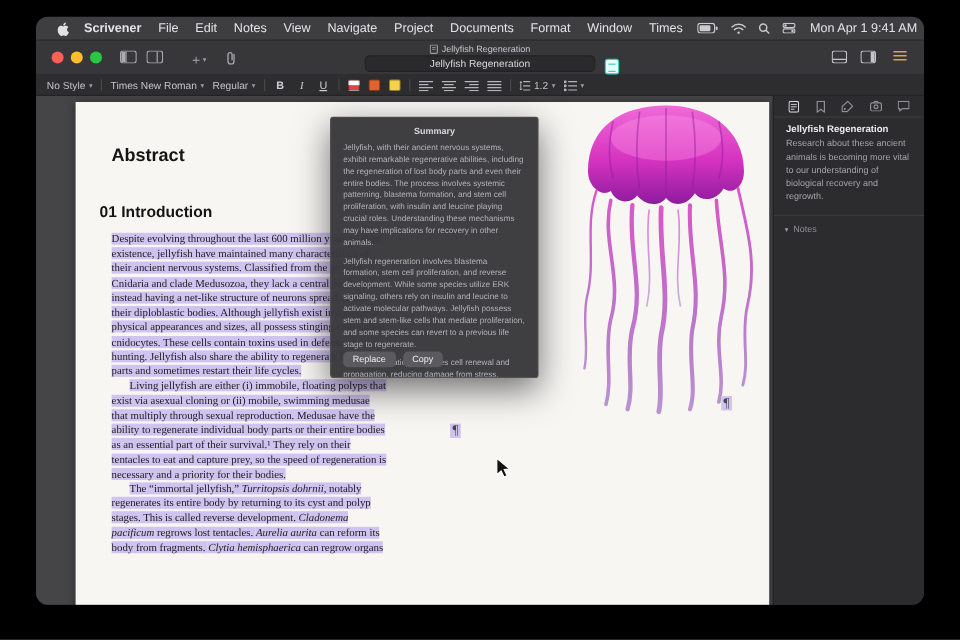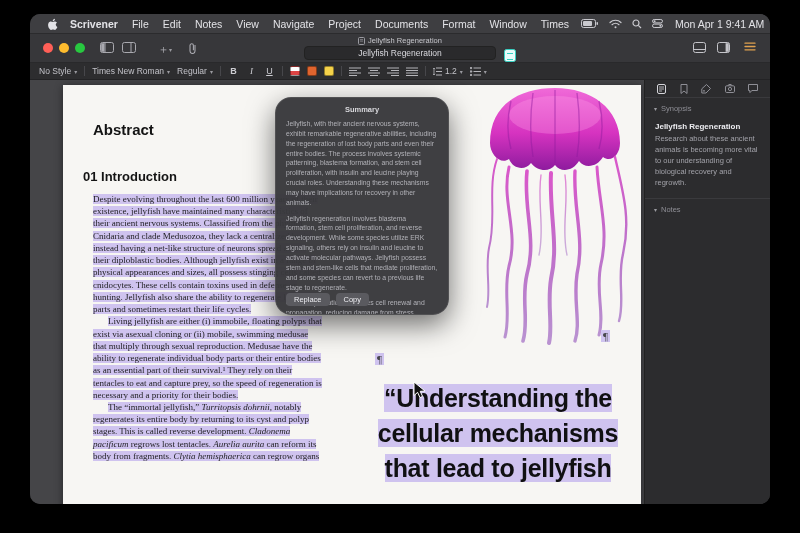--- a/index.html
+++ b/index.html
@@ -53,21 +53,21 @@
 
   .quotecol{position:absolute;left:310px;top:296px;width:250px;text-align:center;font-size:25px;line-height:1.4;font-weight:800;letter-spacing:-0.3px;color:#101012;}
   .quotecol .hl{box-decoration-break:clone;-webkit-box-decoration-break:clone;}
   .pilcrow{position:absolute;font-family:"Liberation Serif",serif;font-size:11px;color:#46464a;background:#cfc3ef;padding:0 2px;}
   #pil1{left:538px;top:245px;}
   #pil2{left:312px;top:268px;}
 
   .jelly{position:absolute;left:296px;top:-2px;width:282px;height:262px;}
 
   
-  .popup{position:absolute;left:278px;top:83px;width:174px;height:218px;background:rgba(57,57,60,.97);border:1px solid rgba(255,255,255,.09);border-radius:16px;box-shadow:0 10px 28px rgba(0,0,0,.55);z-index:6;color:#b2b2b8;overflow:hidden;}
+  .popup{position:absolute;left:278px;top:83px;width:174px;height:218px;background:rgba(57,57,60,.97);border:1px solid rgba(255,255,255,.09);border-radius:3px;box-shadow:0 10px 28px rgba(0,0,0,.55);z-index:6;color:#b2b2b8;overflow:hidden;}
   .ptitle{text-align:center;font-size:7.5px;font-weight:bold;color:#d8d8dc;padding:7px 0 5px;}
   .popup p{font-size:6.8px;line-height:1.45;padding:0 10px;margin-bottom:6px;}
   .pbtns{position:absolute;left:10px;bottom:8px;display:flex;gap:6px;justify-content:flex-end;}
   .pbtn{background:#5a5a5f;border-radius:4px;padding:2px 8px;font-size:7.5px;color:#ededf1;}
 
   
   .inspector{position:absolute;right:0;top:0;bottom:0;width:126px;background:#2c2c2e;border-left:1px solid #222;color:#a5a5ab;}
   .insp-tabs{height:18px;display:flex;align-items:center;justify-content:space-between;padding:0 12px;border-bottom:1px solid #3a3a3d;}
   .insp-sec{display:flex;align-items:center;gap:4px;color:#8f8f96;font-size:7.5px;padding:6px 9px 4px;}
   .insp-sec.bordered{border-top:1px solid #3a3a3d;}
@@ -297,21 +297,20 @@
 
         <div class="bodycol">
           <p class="bp"><span class="hl">Despite evolving throughout the last 600 million years of their existence, jellyfish have maintained many characteristics of their ancient nervous systems. Classified from the phylum Cnidaria and clade Medusozoa, they lack a centralized brain, instead having a net-like structure of neurons spread across their diploblastic bodies. Although jellyfish exist in a range of physical appearances and sizes, all possess stinging cells called cnidocytes. These cells contain toxins used in defense or hunting. Jellyfish also share the ability to regenerate lost body parts and sometimes restart their life cycles.</span></p>
           <p class="bp indent"><span class="hl">Living jellyfish are either (i) immobile, floating polyps that exist via asexual cloning or (ii) mobile, swimming medusae that multiply through sexual reproduction. Medusae have the ability to regenerate individual body parts or their entire bodies as an essential part of their survival.¹ They rely on their tentacles to eat and capture prey, so the speed of regeneration is necessary and a priority for their bodies.</span></p>
           <p class="bp indent hl-seg"><span>The “immortal jellyfish,” </span><span class="it">Turritopsis dohrnii</span><span>, notably regenerates its entire body by returning to its cyst and polyp stages. This is called reverse development. </span><span class="it">Cladonema pacificum</span><span> regrows lost tentacles. </span><span class="it">Aurelia aurita</span><span> can reform its body from fragments. </span><span class="it">Clytia hemisphaerica</span><span> can regrow organs</span></p>
         </div>
 
         <span class="pilcrow" id="pil1">¶</span>
         <span class="pilcrow" id="pil2">¶</span>
 
-        <div class="quotecol"><span class="hl">“Understanding the cellular mechanisms that lead to jellyfish</span></div>
       </div>
 
       <svg class="cursor" width="13" height="18" viewBox="0 0 13 18">
         <path d="M1 1 L1 14.5 L4.6 11.4 L7 16.6 L9.6 15.4 L7.2 10.3 L12 10 Z" fill="#111" stroke="#fff" stroke-width="1"></path>
       </svg>
     </div>
 
     <div class="popup" style="left:245px;top:17px;">
       <div class="ptitle">Summary</div>
       <p>Jellyfish, with their ancient nervous systems, exhibit remarkable regenerative abilities, including the regeneration of lost body parts and even their entire bodies. The process involves systemic patterning, blastema formation, and stem cell proliferation, with insulin and leucine playing crucial roles. Understanding these mechanisms may have implications for recovery in other animals.</p>
@@ -340,24 +339,20 @@
           </svg>
         <svg width="10" height="9" viewBox="0 0 10 9">
             <rect x=".5" y="1.8" width="9" height="6.7" rx="1.2" fill="none" stroke="#8f8f96"></rect>
             <path d="M3 1.8 L3.8.5 L6.2.5 L7 1.8" fill="none" stroke="#8f8f96"></path>
             <circle cx="5" cy="5" r="1.6" fill="none" stroke="#8f8f96"></circle>
           </svg>
         <svg width="10" height="9" viewBox="0 0 10 9">
             <path d="M.5.5 L9.5.5 L9.5 6.5 L4 6.5 L1.8 8.6 L1.8 6.5 L.5 6.5 Z" fill="none" stroke="#8f8f96"></path>
           </svg>
       </div>
-      <div class="insp-sec">
-        <span class="chev">▾</span>
-        <span>Synopsis</span>
-      </div>
       <div class="insp-title">Jellyfish Regeneration</div>
       <div class="insp-text">Research about these ancient animals is becoming more vital to our understanding of biological recovery and regrowth.</div>
       <div class="insp-sec bordered">
         <span class="chev">▾</span>
         <span>Notes</span>
       </div>
     </div>
   </div>
 </div>
 

